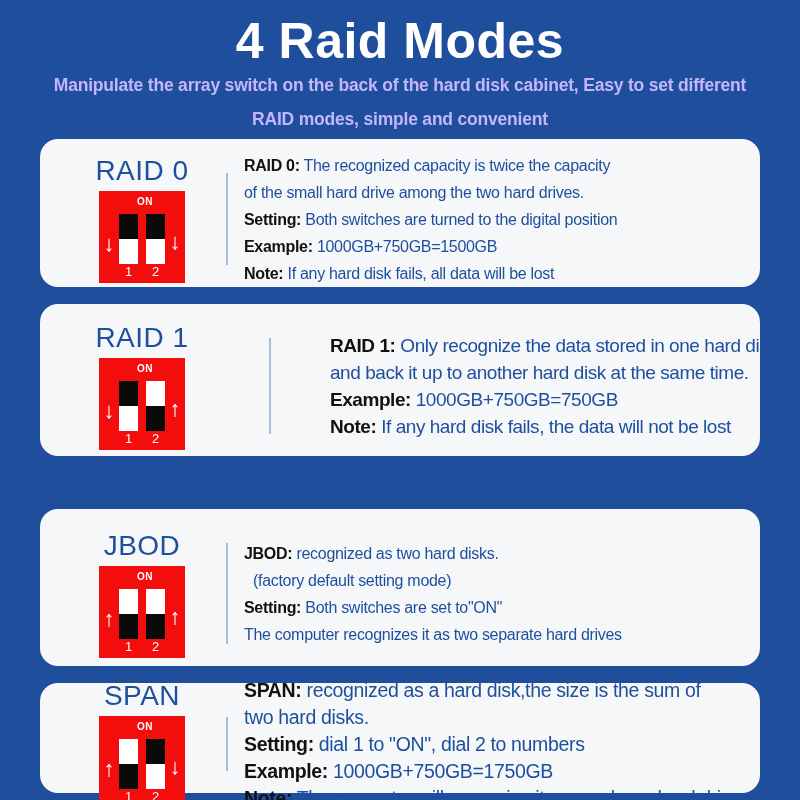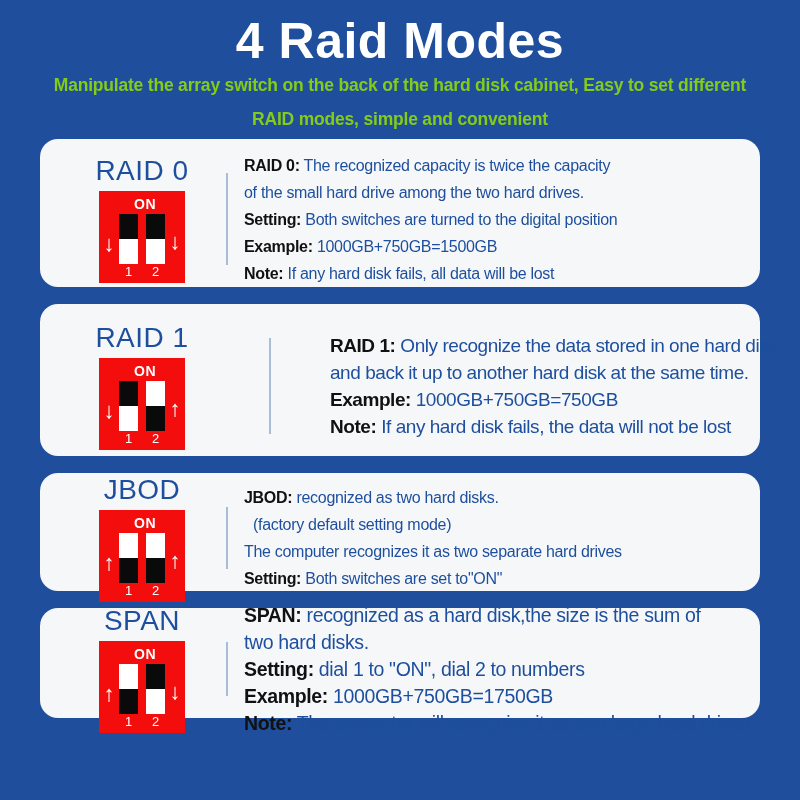--- a/index.html
+++ b/index.html
@@ -28,21 +28,21 @@
   }
   .title {
     color: #ffffff;
     font-size: 50px;
     font-weight: bold;
     line-height: 58px;
     letter-spacing: 0.5px;
     margin: 0;
   }
   .subtitle {
-    color: #84cc16;
+    color: #c4b5fd;
     font-size: 17.5px;
     font-weight: bold;
     line-height: 22px;
     margin: 4px auto 0 auto;
     width: 730px;
     letter-spacing: -0.2px;
   }
   .subtitle .line2 { display: block; margin-top: 12px; }
 
   
@@ -56,21 +56,21 @@
   .card {
     background: #f6f7f9;
     border-radius: 18px;
     display: flex;
     align-items: center;
     box-sizing: border-box;
     padding: 20px 10px 8px 18px;
   }
   .card.c0 { height: 148px; }
   .card.c1 { height: 152px; gap: 43px; }
-  .card.c2 { height: 118px; }
+  .card.c2 { height: 157px; margin-top: 36px; }
   .card.c3 { height: 110px; }
 
   
   .left {
     width: 168px;
     flex: 0 0 168px;
     display: flex;
     flex-direction: column;
     align-items: center;
     justify-content: center;
@@ -92,21 +92,21 @@
     margin-top: 4px;
     box-sizing: border-box;
   }
   .dip .on {
     position: absolute;
     top: 5px;
     left: 0;
     right: 0;
     text-align: center;
     color: #ffffff;
-    font-size: 14px;
+    font-size: 10px;
     font-weight: bold;
     letter-spacing: 0.5px;
     padding-left: 6px;
     box-sizing: border-box;
   }
   .dip .switches {
     position: absolute;
     top: 22px;
     left: 50%;
     transform: translateX(-50%);
@@ -286,22 +286,22 @@
           <div class="nums">
             <span>1</span>
             <span>2</span>
           </div>
         </div>
       </div>
       <div class="divider"></div>
       <div class="body">
         <div class="row"><span class="lbl">JBOD:</span> <span>recognized as two hard disks.</span></div>
         <div class="row indent"><span>(factory default setting mode)</span></div>
+        <div class="row"><span class="lbl">Setting:</span> <span>Both switches are set to"ON"</span></div>
         <div class="row"><span>The computer recognizes it as two separate hard drives</span></div>
-        <div class="row"><span class="lbl">Setting:</span> <span>Both switches are set to"ON"</span></div>
       </div>
     </div>
 
     <div class="card c3">
       <div class="left">
         <div class="mode-label">SPAN</div>
         <div class="dip">
           <div class="on">ON</div>
           <div class="arrow left">↑</div>
           <div class="arrow right">↓</div>

